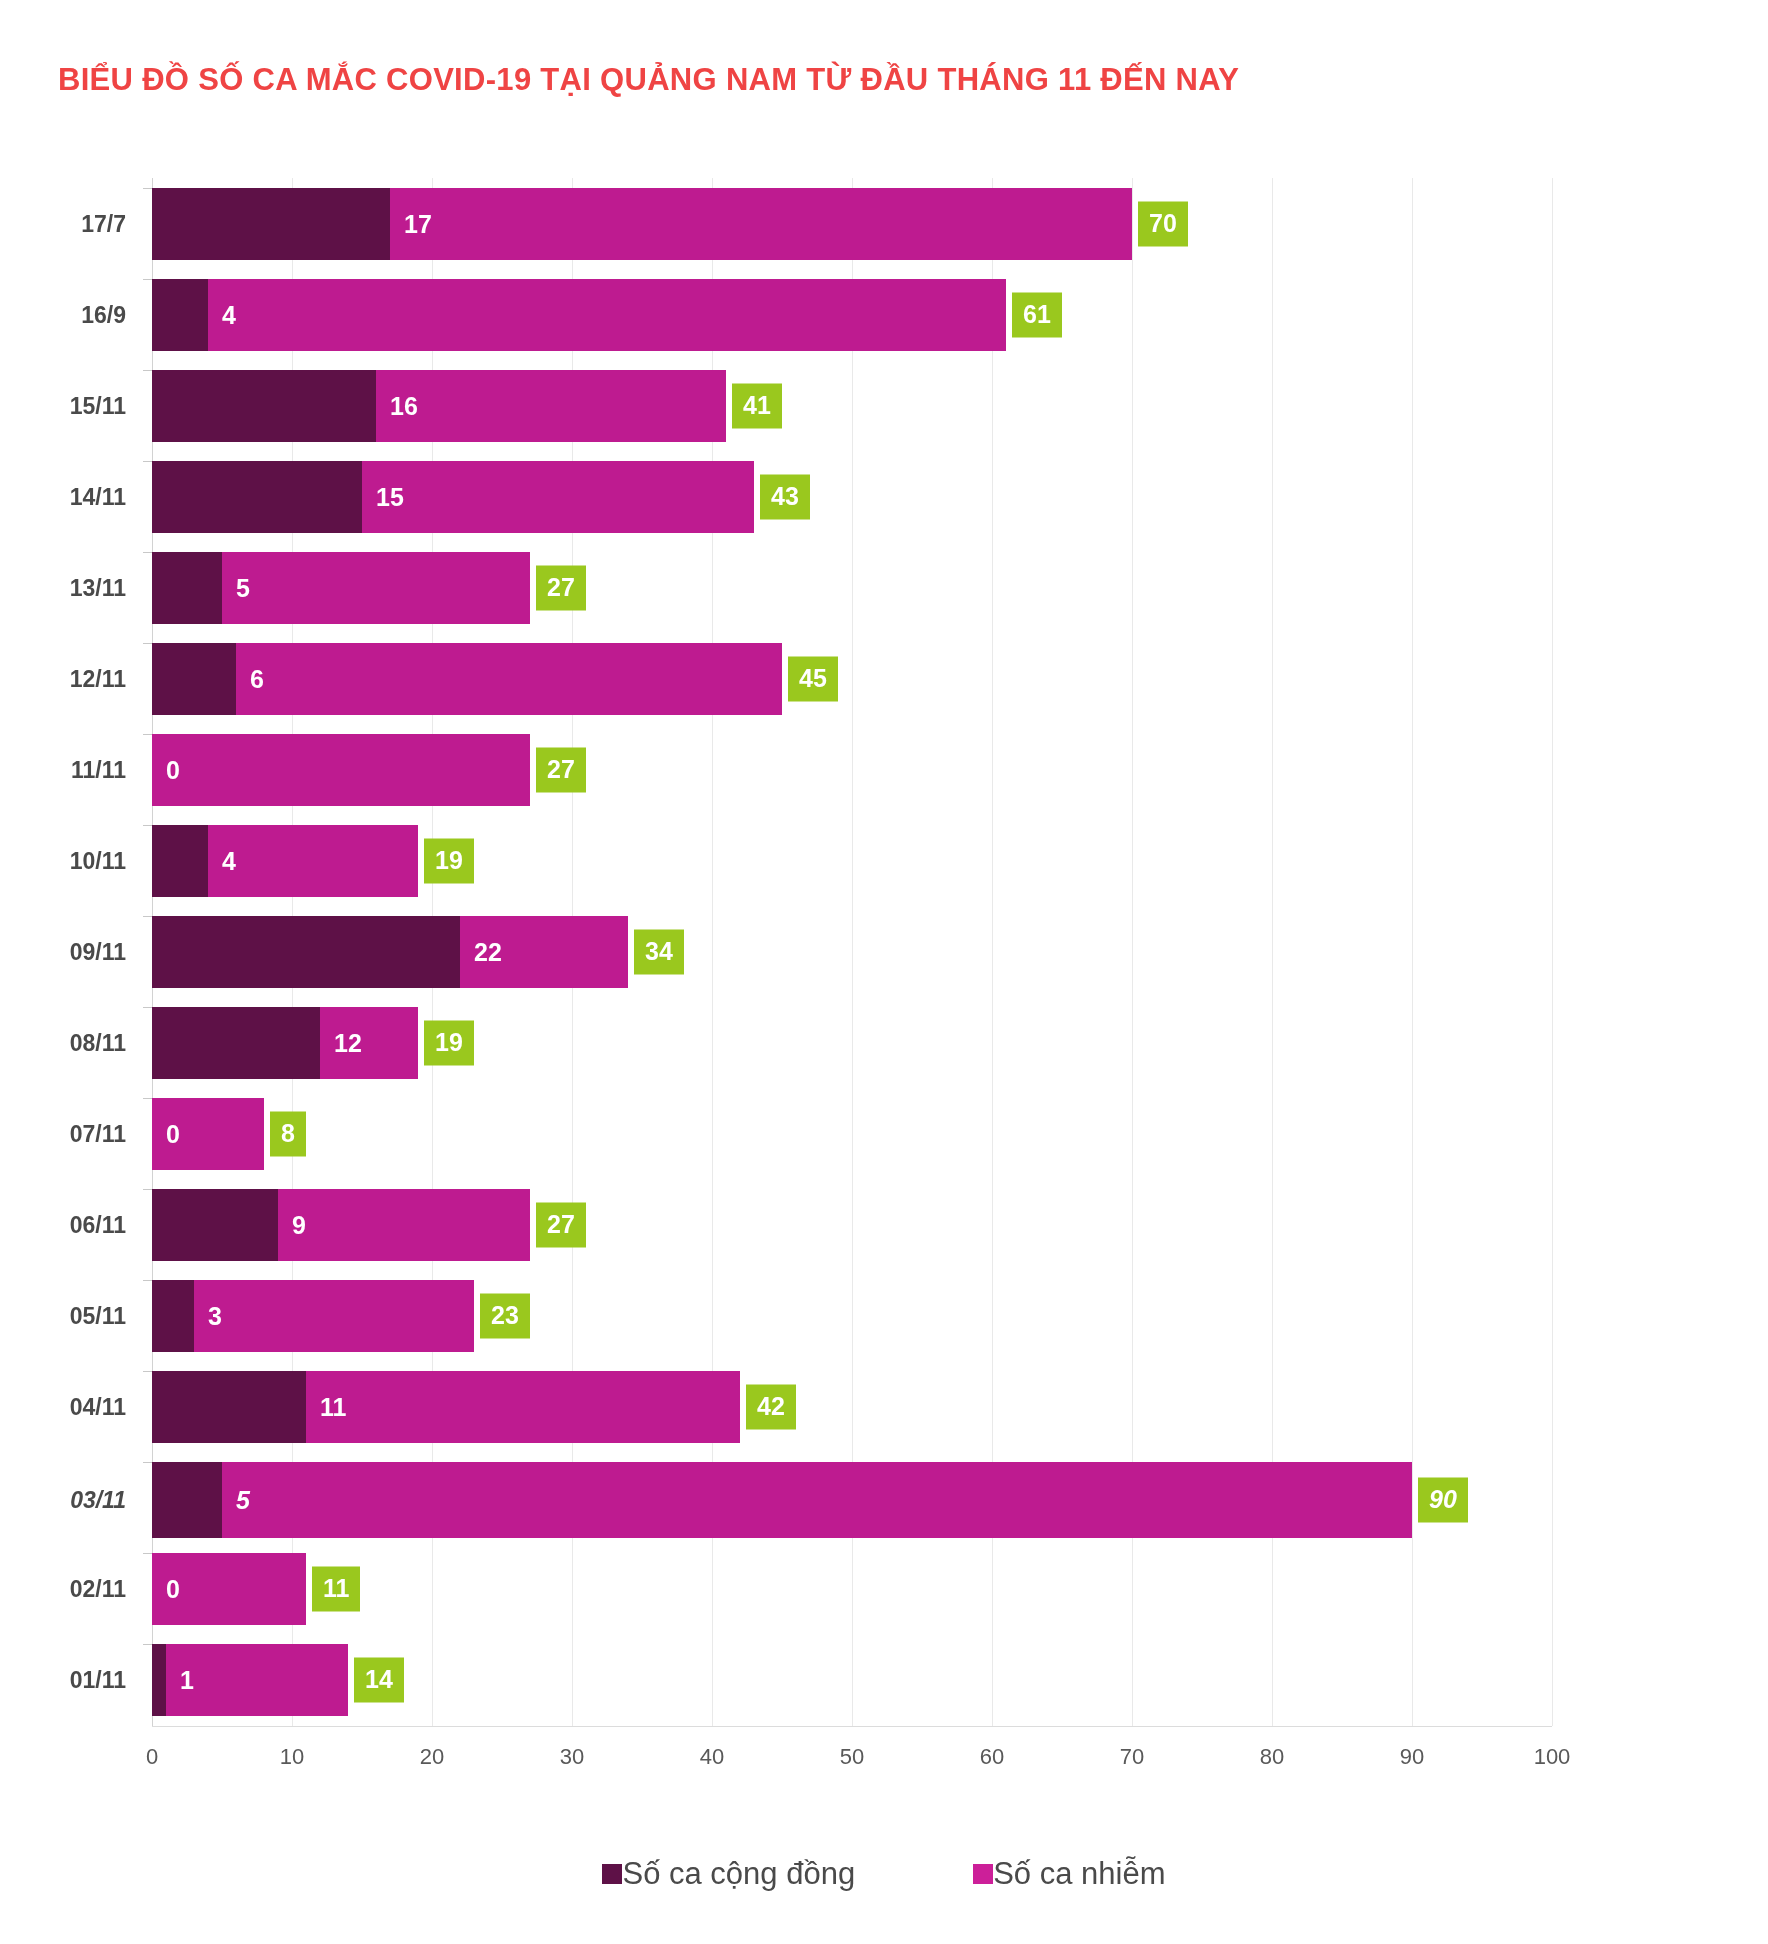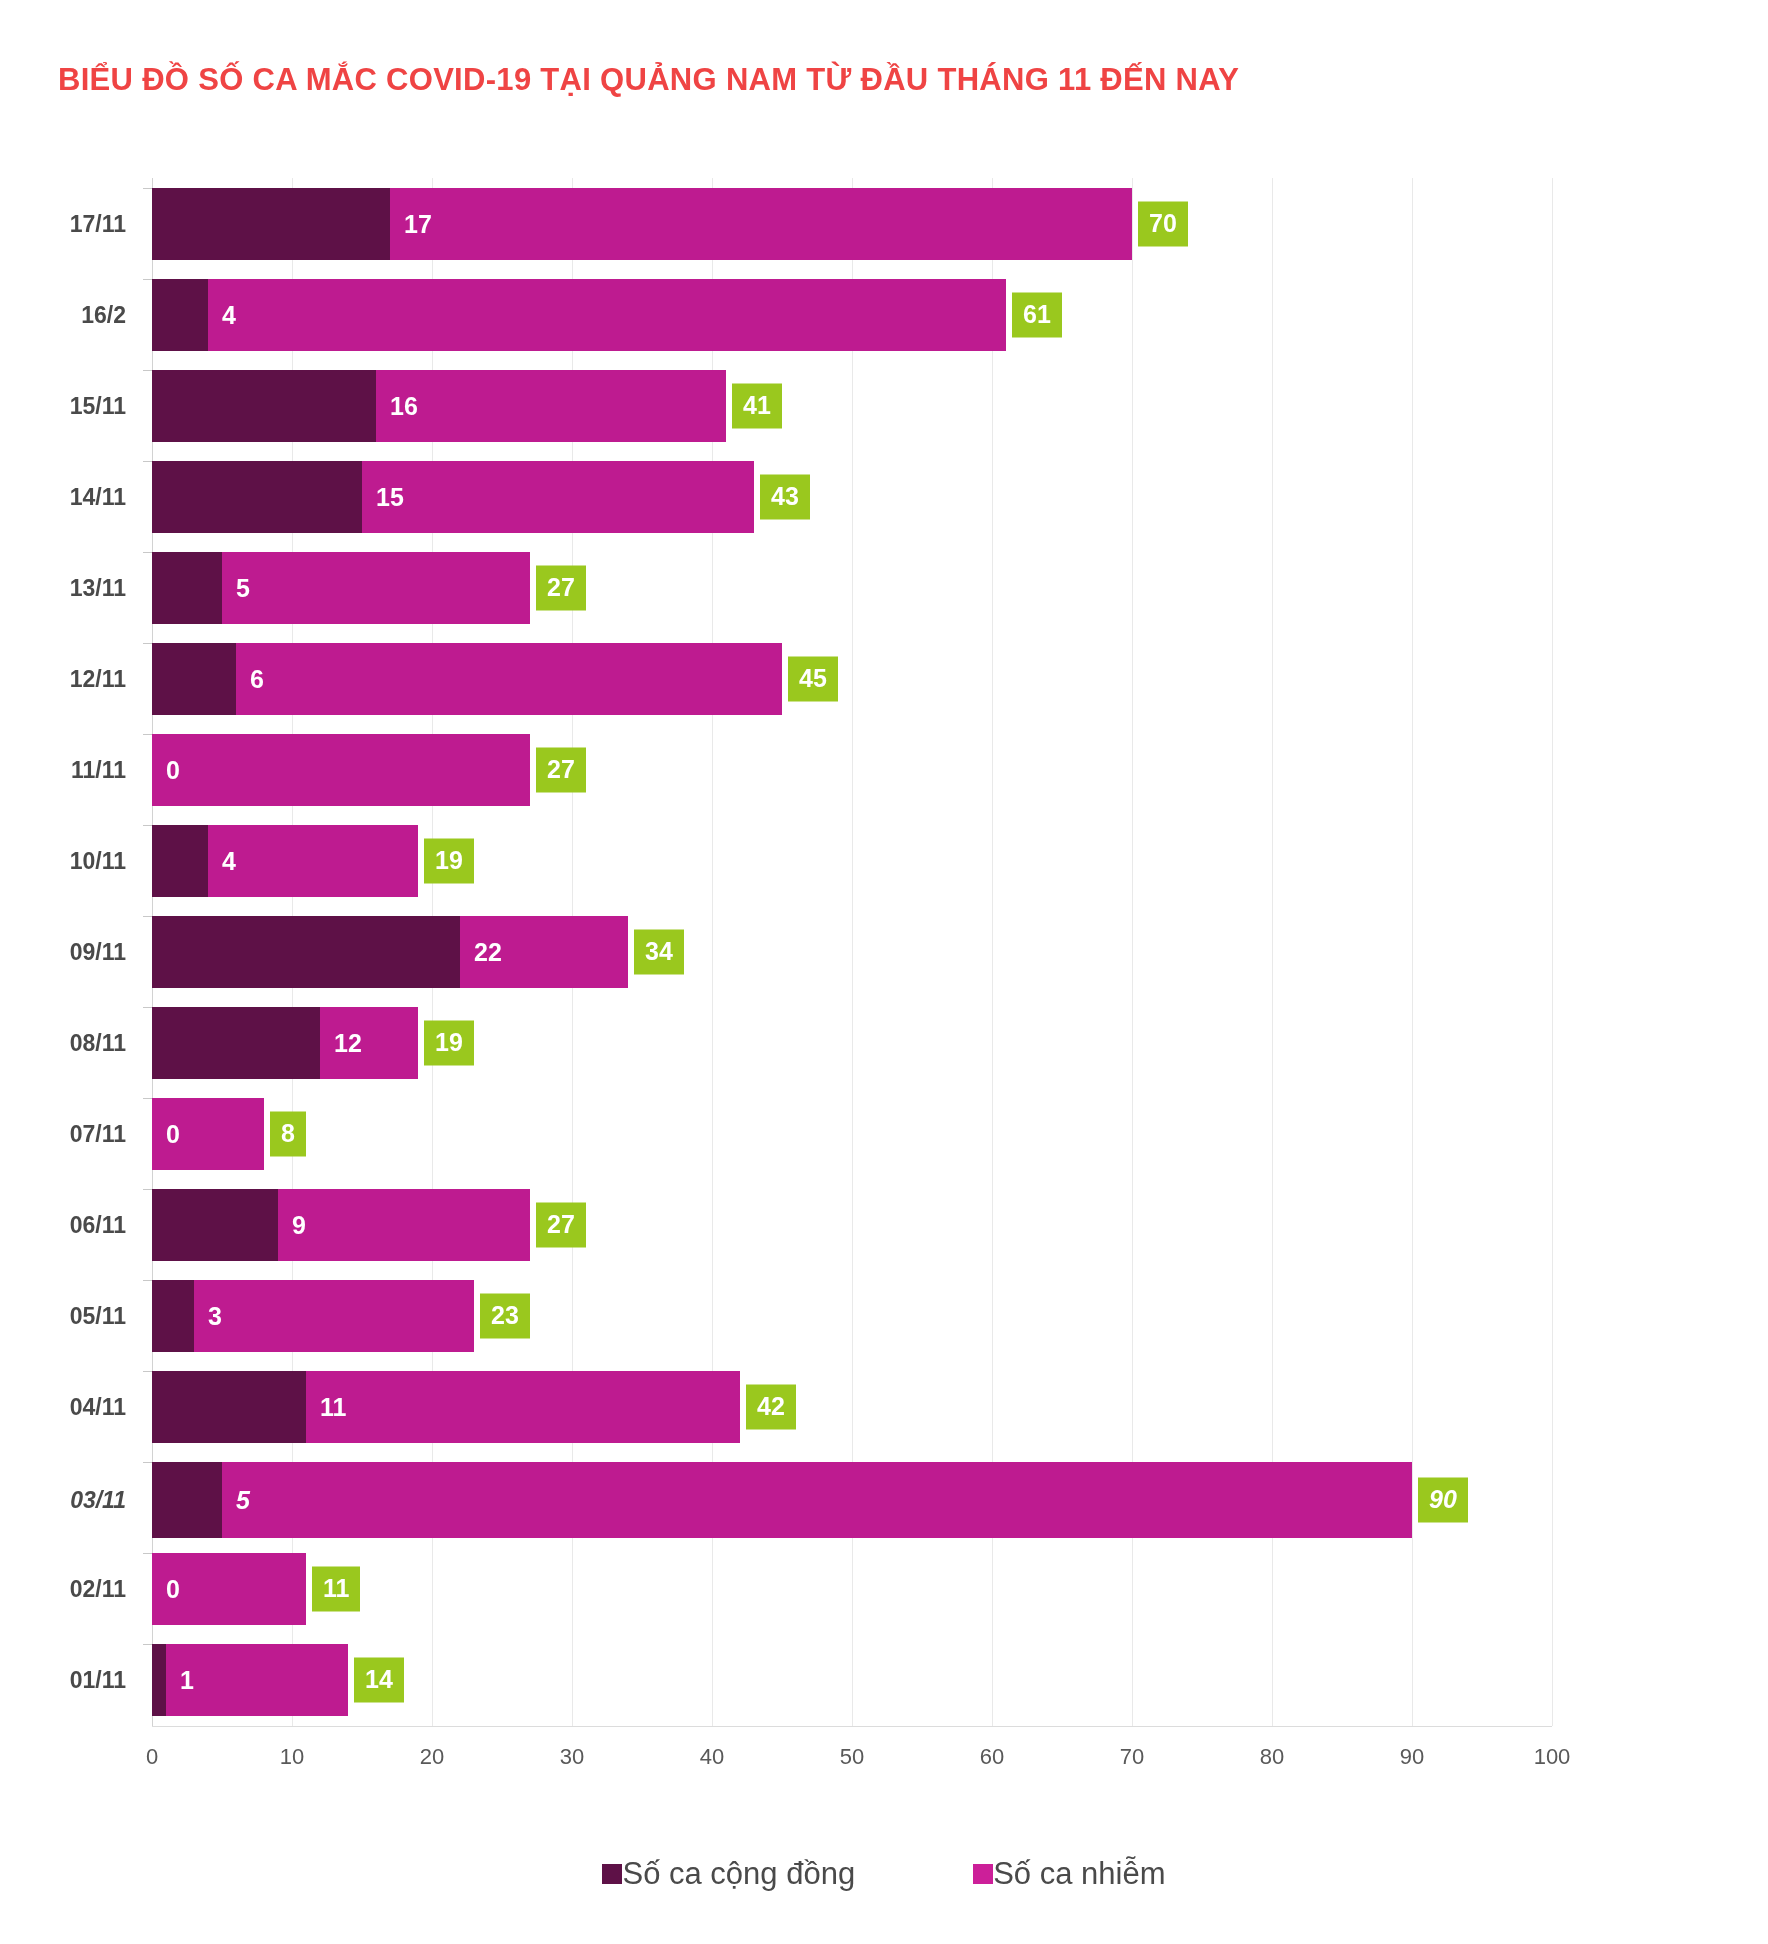--- a/index.html
+++ b/index.html
@@ -188,29 +188,29 @@
         <div class="gridline" style="left: 560px;"></div>
         <div class="gridline" style="left: 700px;"></div>
         <div class="gridline" style="left: 840px;"></div>
         <div class="gridline" style="left: 980px;"></div>
         <div class="gridline" style="left: 1120px;"></div>
         <div class="gridline" style="left: 1260px;"></div>
         <div class="gridline" style="left: 1400px;"></div>
       </div>
     <div id="rows">
         <div class="bar-row" style="top: 9.52941px; height: 72px;">
-          <div class="row-label">17/11</div>
+          <div class="row-label">17/7</div>
           <div class="tick-mark" style="top: 0px;"></div>
           <div class="seg seg-total" style="left: 0px; width: 980px;"></div>
           <div class="seg seg-community" style="left: 0px; width: 238px;"></div>
           <div class="value-community" style="left: 252px;">17</div>
           <div class="value-total-badge" style="left: 986px;">70</div>
         </div>
         <div class="bar-row" style="top: 100.588px; height: 72px;">
-          <div class="row-label">16/2</div>
+          <div class="row-label">16/9</div>
           <div class="tick-mark" style="top: 0px;"></div>
           <div class="seg seg-total" style="left: 0px; width: 854px;"></div>
           <div class="seg seg-community" style="left: 0px; width: 56px;"></div>
           <div class="value-community" style="left: 70px;">4</div>
           <div class="value-total-badge" style="left: 860px;">61</div>
         </div>
         <div class="bar-row" style="top: 191.647px; height: 72px;">
           <div class="row-label">15/11</div>
           <div class="tick-mark" style="top: 0px;"></div>
           <div class="seg seg-total" style="left: 0px; width: 574px;"></div>

